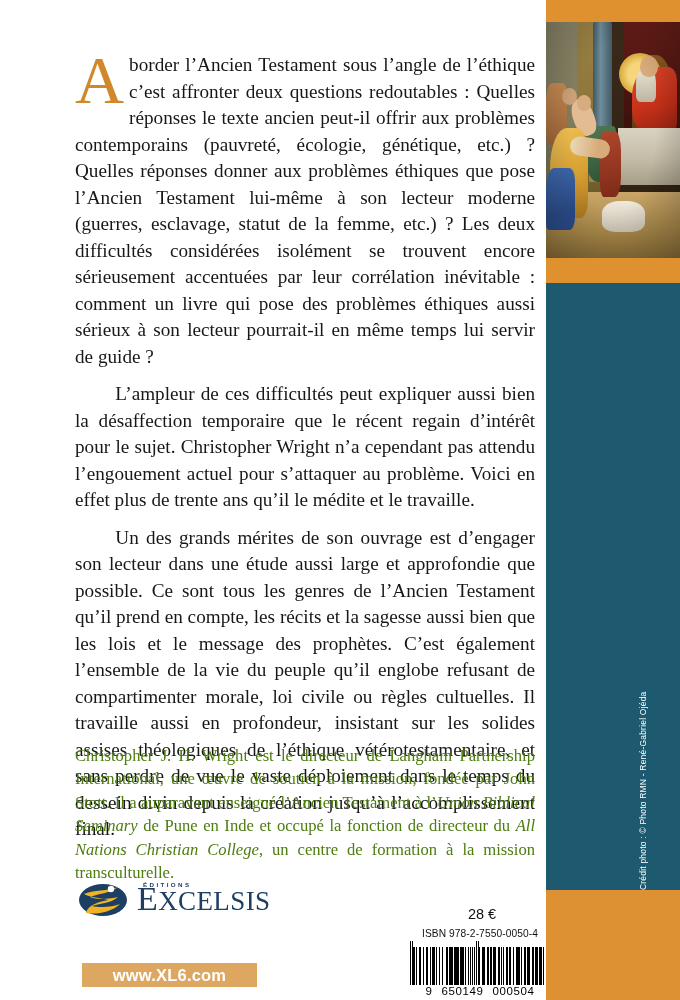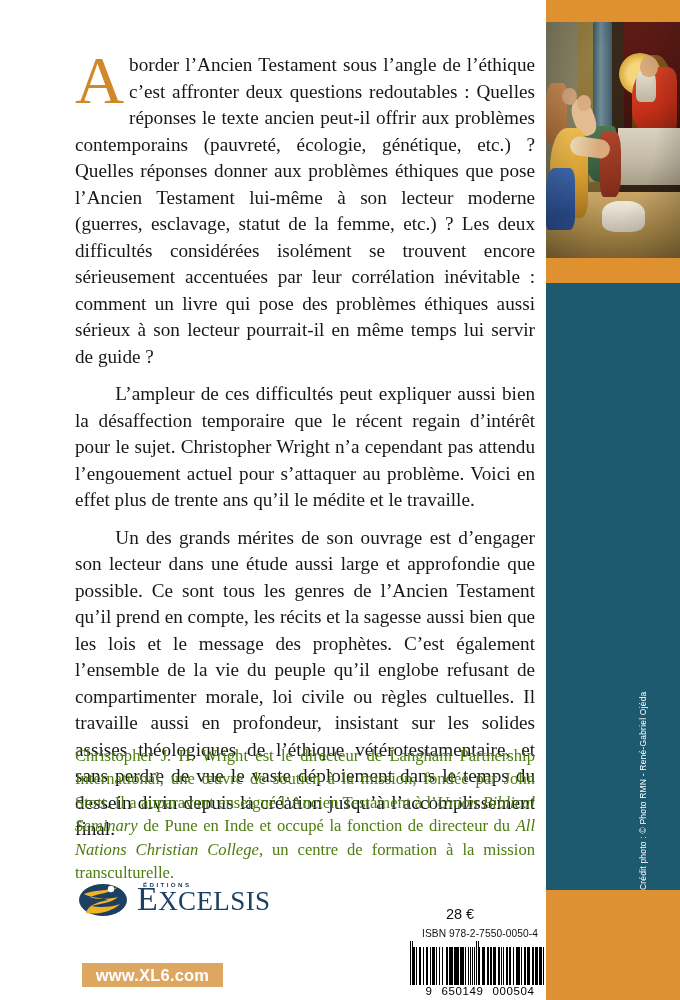--- a/index.html
+++ b/index.html
@@ -271,38 +271,38 @@
     letter-spacing: 0.4px;
     color: #1d3f63;
     line-height: 30px;
   }
   .logo-excelsis .cap { font-size: 34px; }
 
   #website-badge {
     position: absolute;
     left: 82px;
     top: 963px;
-    width: 141px;
+    width: 175px;
     height: 24px;
     background: #dda762;
     display: flex;
     align-items: center;
     justify-content: center;
   }
   #website-badge span {
     font-family: "Liberation Sans", sans-serif;
     font-weight: bold;
     font-size: 16.5px;
     color: #ffffff;
     letter-spacing: 0.2px;
   }
 
   #price {
     position: absolute;
-    left: 396px;
+    left: 418px;
     top: 906px;
     width: 128px;
     text-align: center;
     font-family: "Liberation Sans", sans-serif;
     font-size: 14.5px;
     color: #111111;
   }
   #isbn-block {
     position: absolute;
     left: 390px;

